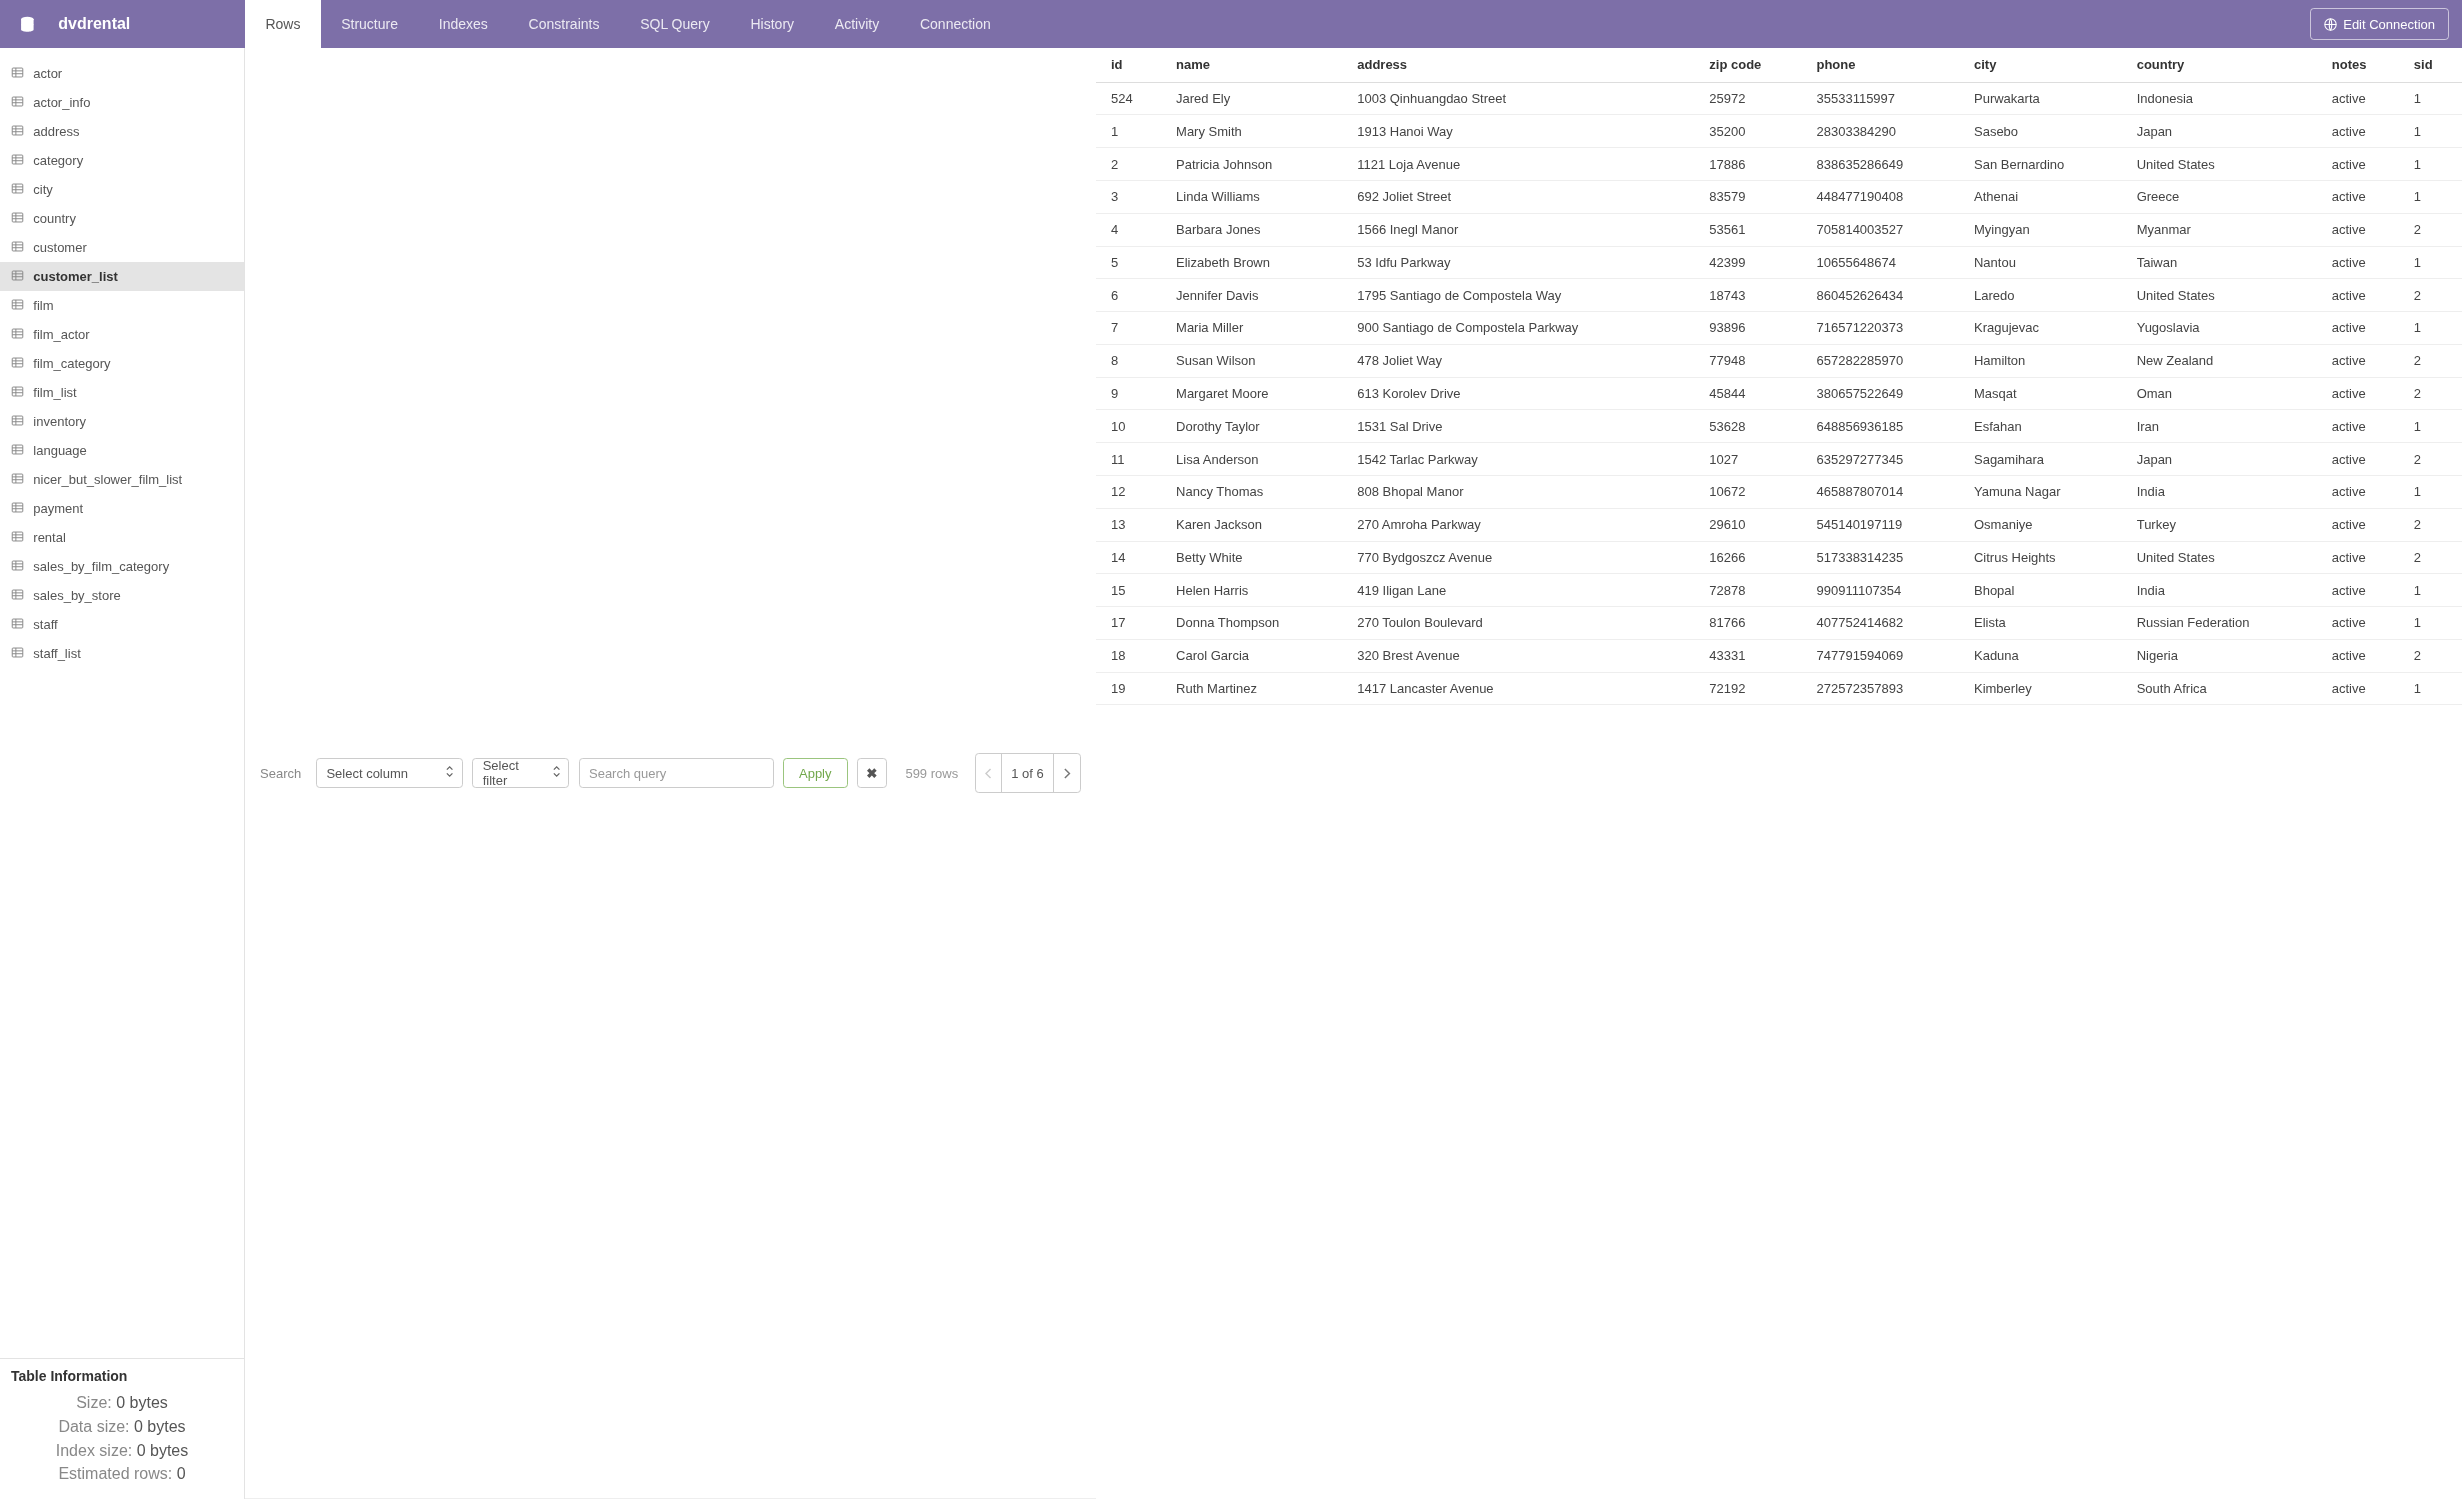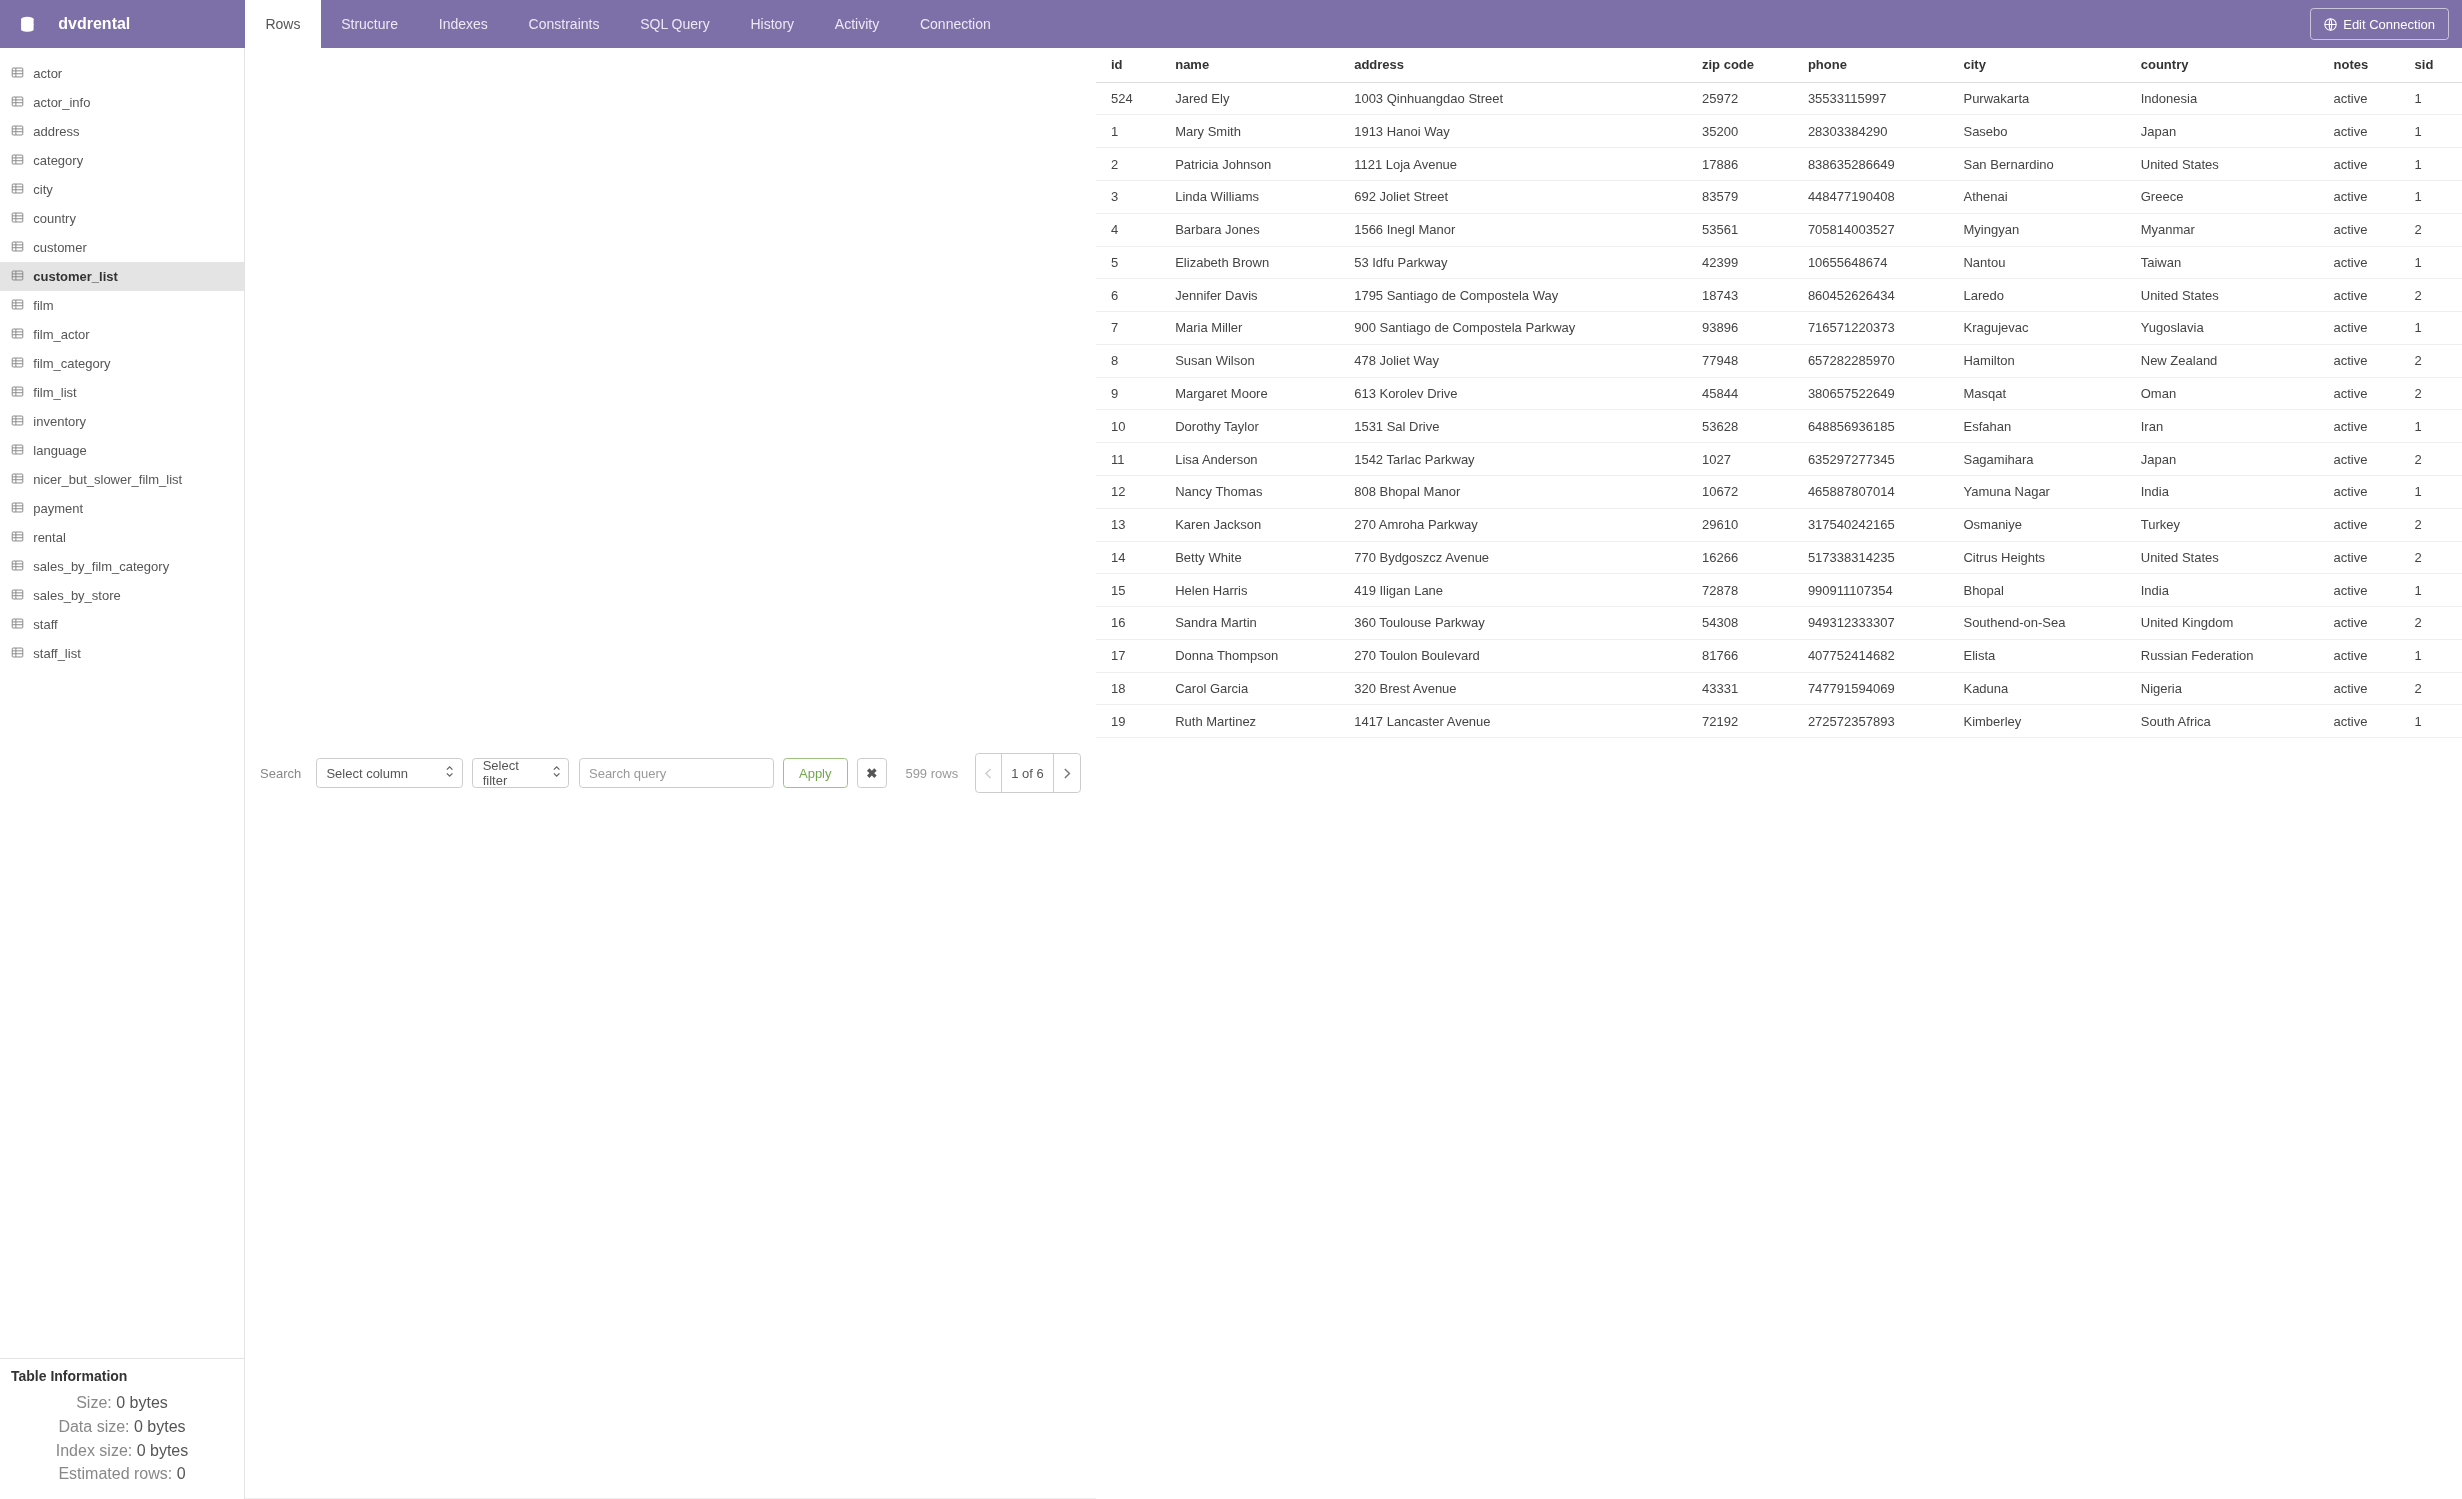--- a/index.html
+++ b/index.html
@@ -654,21 +654,21 @@
                 <td>Yamuna Nagar</td>
                 <td>India</td>
                 <td>active</td>
                 <td>1</td>
               </tr>
               <tr>
                 <td>13</td>
                 <td>Karen Jackson</td>
                 <td>270 Amroha Parkway</td>
                 <td>29610</td>
-                <td>317540242165</td>
+                <td>545140197119</td>
                 <td>Osmaniye</td>
                 <td>Turkey</td>
                 <td>active</td>
                 <td>2</td>
               </tr>
               <tr>
                 <td>14</td>
                 <td>Betty White</td>
                 <td>770 Bydgoszcz Avenue</td>
                 <td>16266</td>
@@ -683,31 +683,20 @@
                 <td>Helen Harris</td>
                 <td>419 Iligan Lane</td>
                 <td>72878</td>
                 <td>990911107354</td>
                 <td>Bhopal</td>
                 <td>India</td>
                 <td>active</td>
                 <td>1</td>
               </tr>
               <tr>
-                <td>16</td>
-                <td>Sandra Martin</td>
-                <td>360 Toulouse Parkway</td>
-                <td>54308</td>
-                <td>949312333307</td>
-                <td>Southend-on-Sea</td>
-                <td>United Kingdom</td>
-                <td>active</td>
-                <td>2</td>
-              </tr>
-              <tr>
                 <td>17</td>
                 <td>Donna Thompson</td>
                 <td>270 Toulon Boulevard</td>
                 <td>81766</td>
                 <td>407752414682</td>
                 <td>Elista</td>
                 <td>Russian Federation</td>
                 <td>active</td>
                 <td>1</td>
               </tr>

